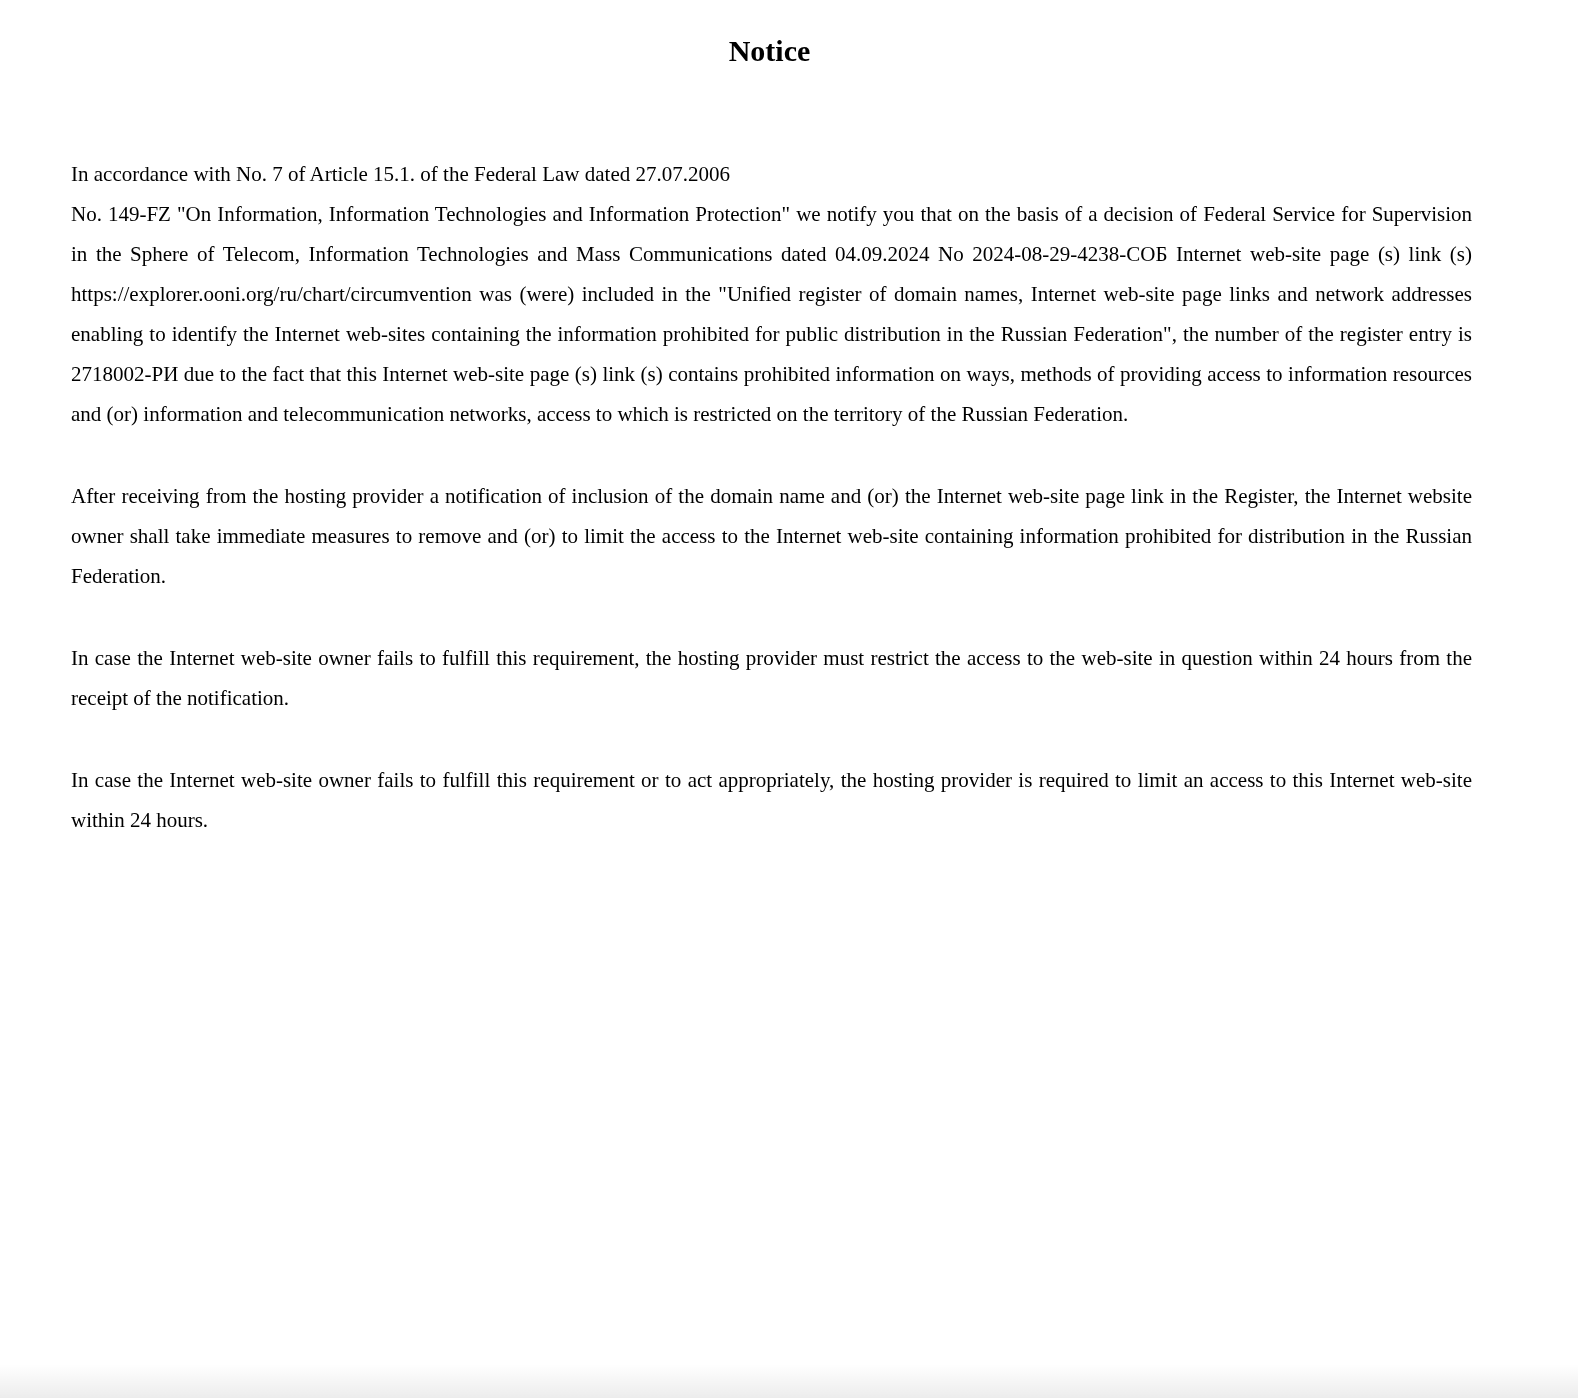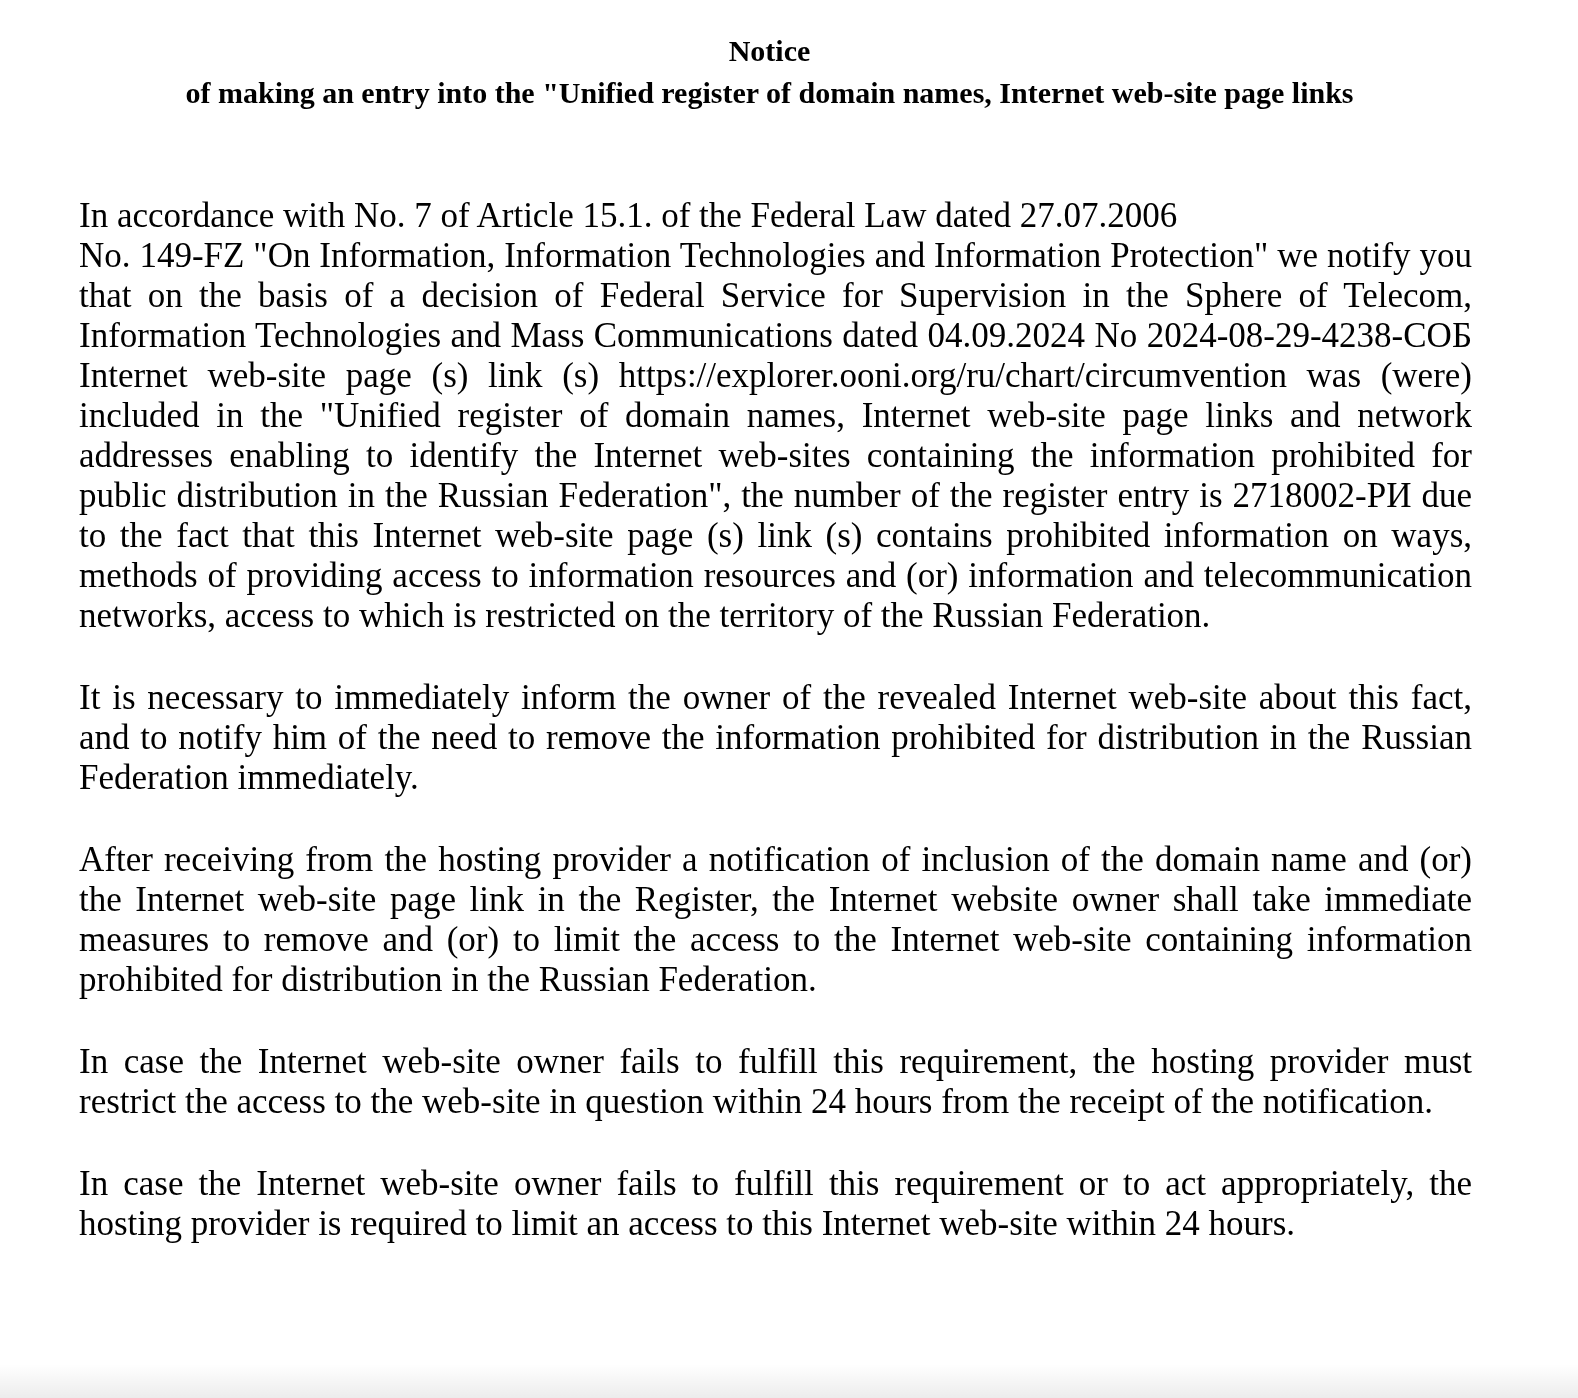--- a/index.html
+++ b/index.html
@@ -18,24 +18,24 @@
   .page {
     padding: 30px 106px 0 67px;
   }
   .title-block {
     font-weight: 700;
     font-size: 30px;
     line-height: 42px;
     text-align: center;
   }
   .para {
-    font-size: 35px;
+    font-size: 21px;
     line-height: 40px;
     text-align: justify;
-    margin: 0 0 42px 12px;
+    margin: 0 0 42px 4px;
   }
   .para.first {
     margin-top: 82px;
   }
   .url-text {
     color: inherit;
     text-decoration: none;
   }
   .bottom-shade {
     position: absolute;
@@ -47,26 +47,24 @@
     pointer-events: none;
   }
 </style>
 </head>
 <body>
 
 <div class="page">
 
   <div class="title-block">
     <div>Notice</div>
-    <div>of making an entry into the "Unified register of domain names, Internet web-site page links</div>
   </div>
 
   <p class="para first"><span>In accordance with No. 7 of Article 15.1. of the Federal Law dated 27.07.2006</span><br><span>No. 149-FZ "On Information, Information Technologies and Information Protection" we notify you that on the basis of a decision of Federal Service for Supervision in the Sphere of Telecom, Information Technologies and Mass Communications dated 04.09.2024 No 2024-08-29-4238-СОБ Internet web-site page (s) link (s) </span><span class="url-text">https://explorer.ooni.org/ru/chart/circumvention</span><span> was (were) included in the "Unified register of domain names, Internet web-site page links and network addresses enabling to identify the Internet web-sites containing the information prohibited for public distribution in the Russian Federation", the number of the register entry is 2718002-РИ due to the fact that this Internet web-site page (s) link (s) contains prohibited information on ways, methods of providing access to information resources and (or) information and telecommunication networks, access to which is restricted on the territory of the Russian Federation.</span></p>
 
-  <p class="para">It is necessary to immediately inform the owner of the revealed Internet web-site about this fact, and to notify him of the need to remove the information prohibited for distribution in the Russian Federation immediately.</p>
 
   <p class="para">After receiving from the hosting provider a notification of inclusion of the domain name and (or) the Internet web-site page link in the Register, the Internet website owner shall take immediate measures to remove and (or) to limit the access to the Internet web-site containing information prohibited for distribution in the Russian Federation.</p>
 
   <p class="para">In case the Internet web-site owner fails to fulfill this requirement, the hosting provider must restrict the access to the web-site in question within 24 hours from the receipt of the notification.</p>
 
   <p class="para">In case the Internet web-site owner fails to fulfill this requirement or to act appropriately, the hosting provider is required to limit an access to this Internet web-site within 24 hours.</p>
 
 </div>
 
 <div class="bottom-shade"></div>

